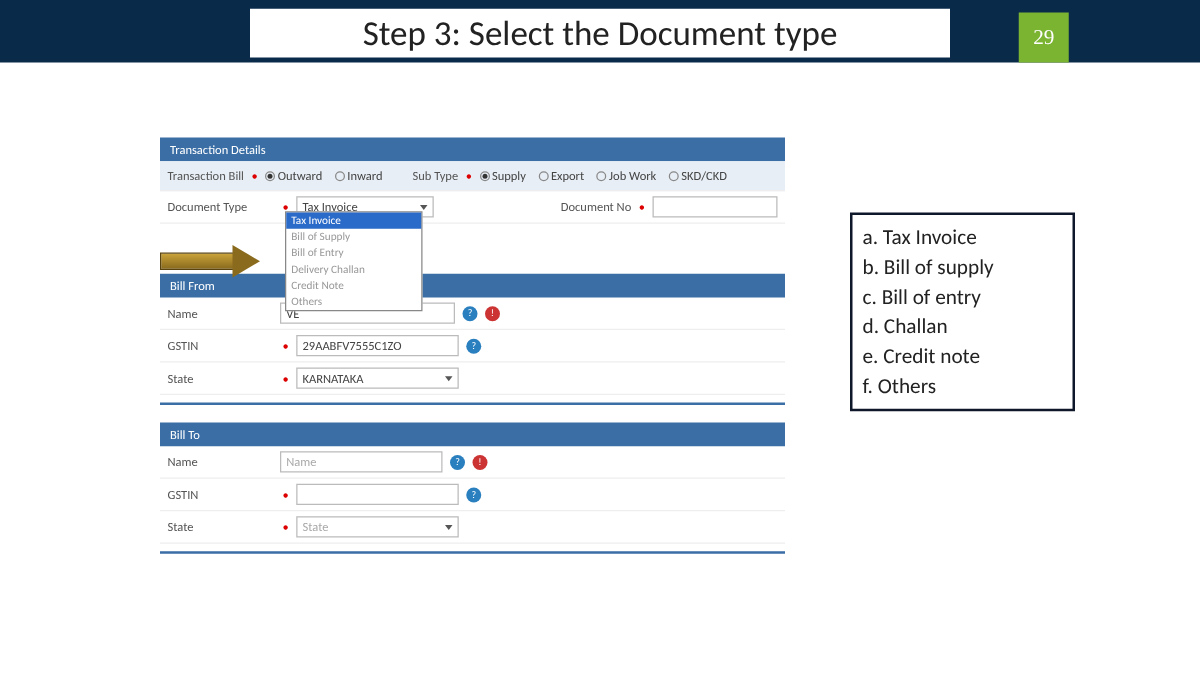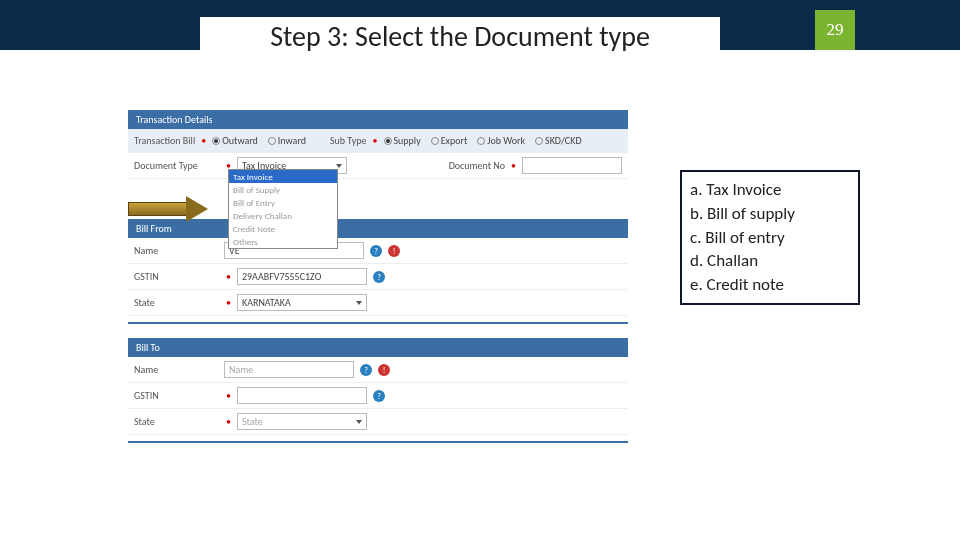--- a/index.html
+++ b/index.html
@@ -1,19 +1,19 @@
 <!DOCTYPE html>
 <html><head>
 <meta charset="utf-8">
 <style>
   * { box-sizing: border-box; margin: 0; padding: 0; }
   body { width: 960px; height: 540px; background: #fff; font-family: Calibri, Arial, sans-serif; position: relative; overflow: hidden; }
 
   .title-band { position: absolute; left: 0; top: 0; width: 960px; height: 50px; background: #0a2a4a; }
-  .page-title { position: absolute; left: 200px; top: 17px; width: 520px; text-align: center; font-size: 28px; color: #222; background: #fff; padding: 2px 0; }
+  .page-title { position: absolute; left: 200px; top: 7px; width: 560px; text-align: center; font-size: 28px; color: #222; background: #fff; padding: 2px 0; }
   .slide-num-box { position: absolute; right: 105px; top: 10px; width: 40px; height: 40px; background: #7bb431; color: #fff; font-size: 17px; display: flex; align-items: center; justify-content: center; font-family: Georgia, serif; }
 
   .form-shot { position: absolute; left: 128px; top: 110px; width: 500px; background: #fff; font-size: 10px; color: #444; }
 
   .hdr { background: #3a6ea5; color: #fff; padding: 3px 8px; font-size: 10px; }
   .thin-bar { height: 2px; background: #3a6ea5; margin-top: 6px; }
 
   .row { display: flex; align-items: center; padding: 4px 6px; border-bottom: 1px solid #eee; gap: 4px; min-height: 24px; }
   .lbl { white-space: nowrap; color: #555; }
   .req { color: #d00; margin: 0 2px; }
@@ -164,13 +164,14 @@
   <div class="arrow-shaft"></div>
   <div class="arrow-head"></div>
 </div>
 
 <div class="legend-box">
   <div>a. Tax Invoice</div>
   <div>b. Bill of supply</div>
   <div>c. Bill of entry</div>
   <div>d. Challan</div>
   <div>e. Credit note</div>
+  <div>f. Others</div>
 </div>
 
 </body></html>

